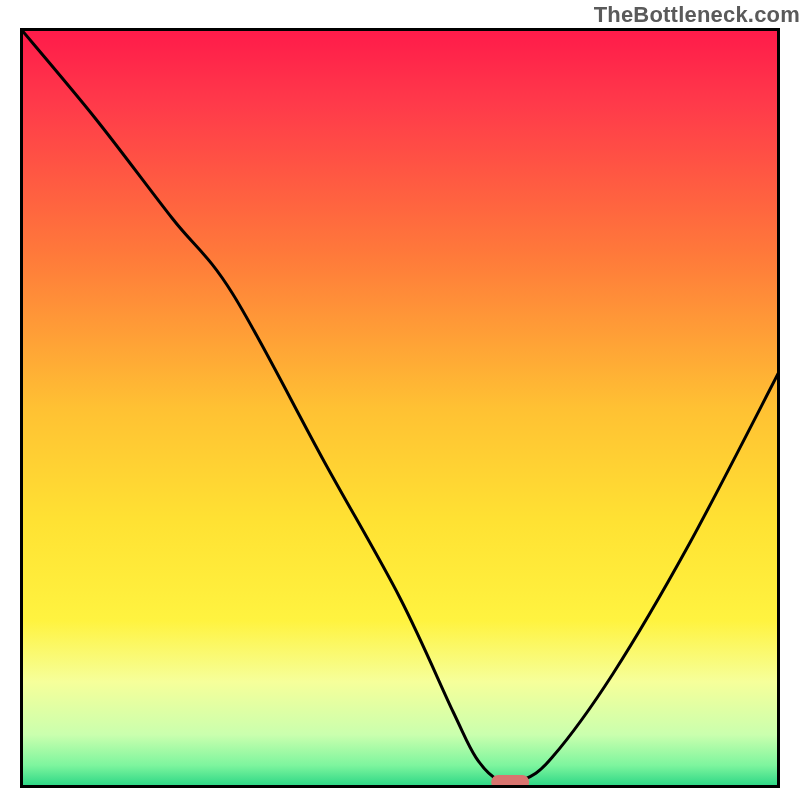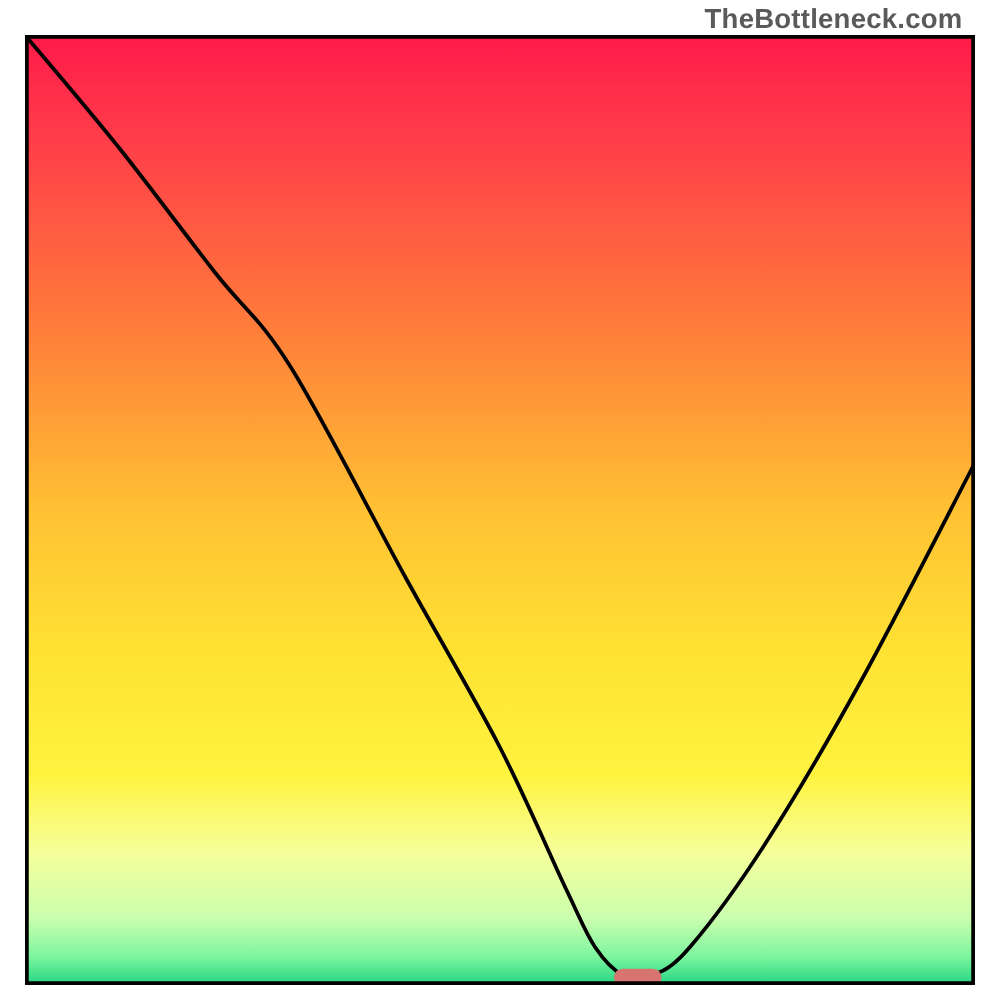--- a/index.html
+++ b/index.html
@@ -12,21 +12,21 @@
     overflow: hidden;
   }
   .container {
     position: relative;
     width: 800px;
     height: 800px;
   }
   .watermark {
     position: absolute;
     top: 2px;
-    right: 30px;
+    right: 0;
     font-size: 22px;
     font-weight: 600;
     color: #5a5a5a;
     letter-spacing: 0.2px;
     user-select: none;
   }
   .plot-area {
     position: absolute;
     left: 20px;
     top: 28px;

